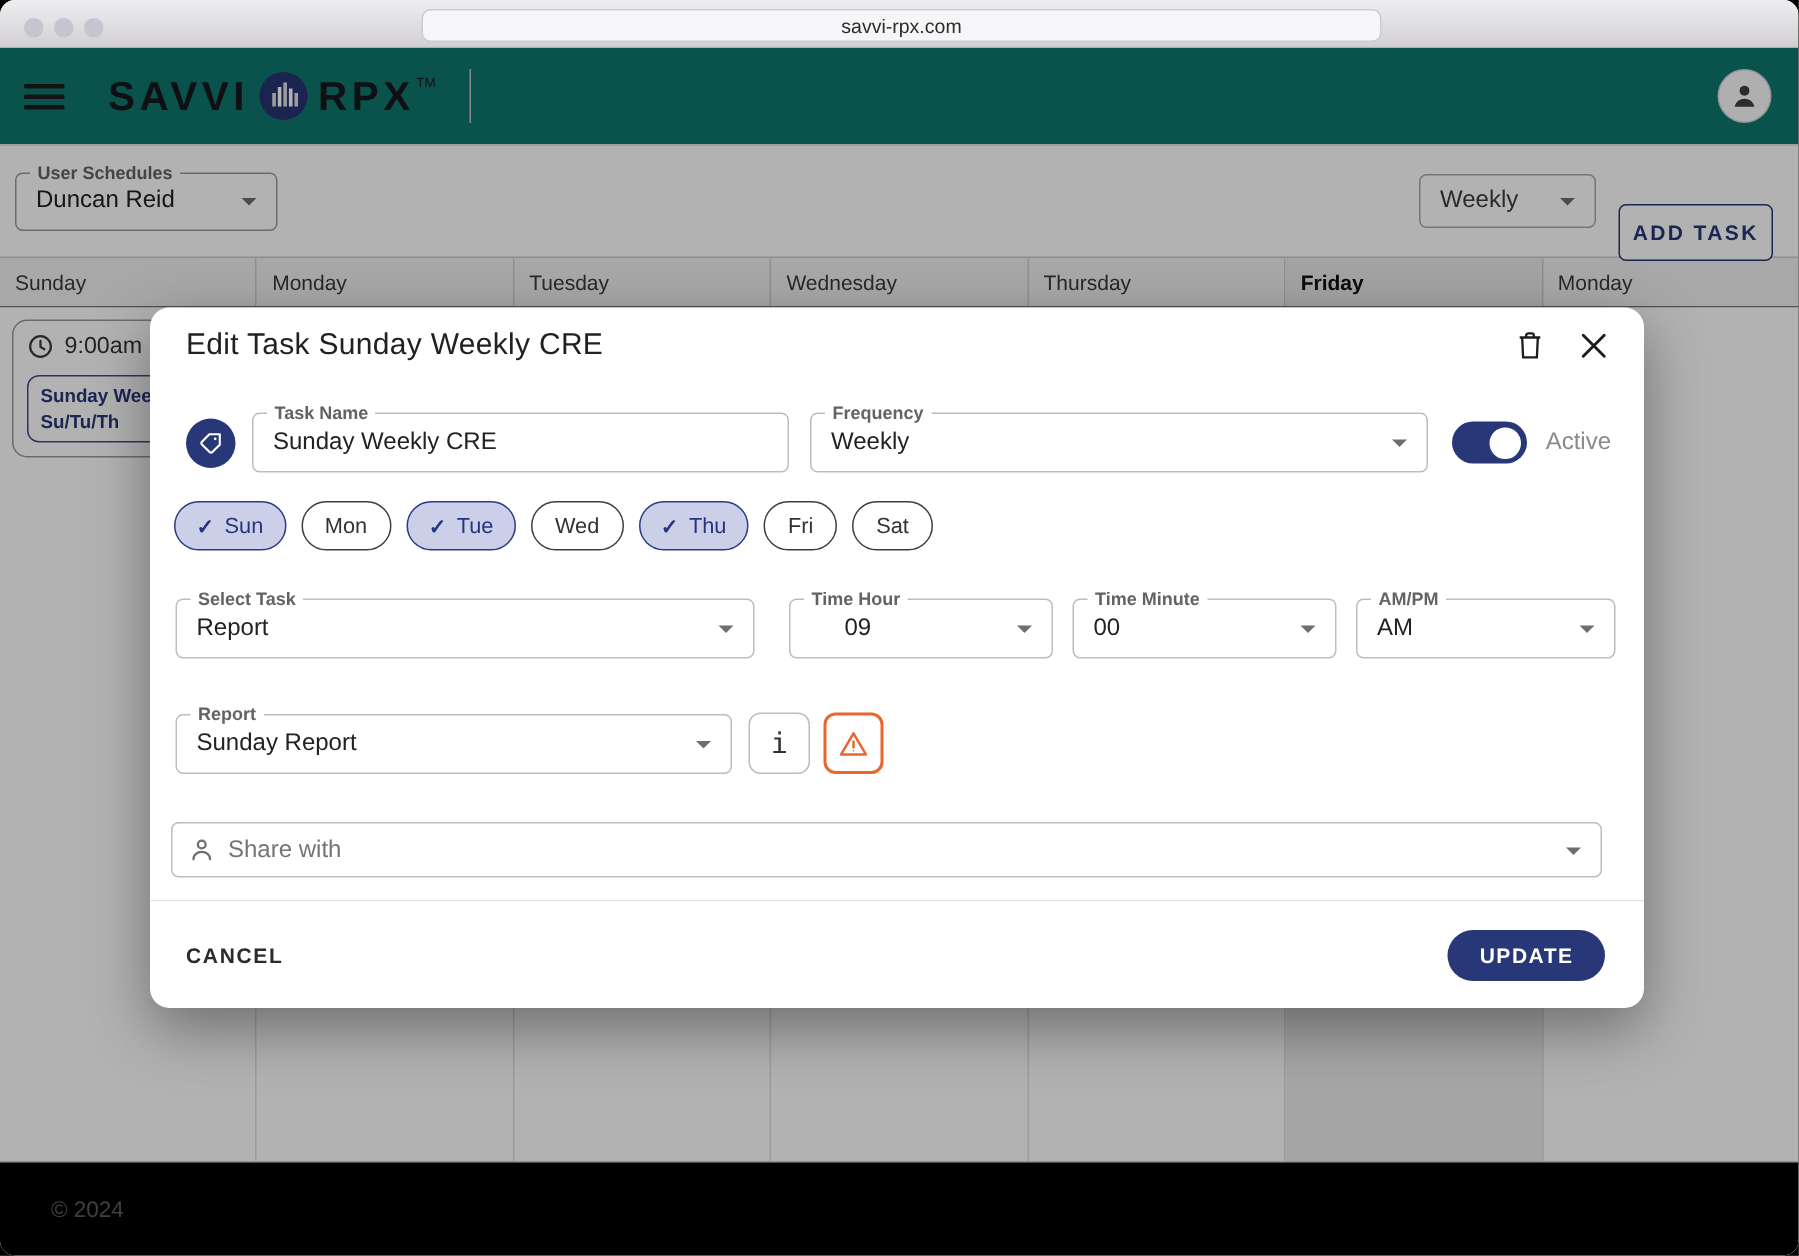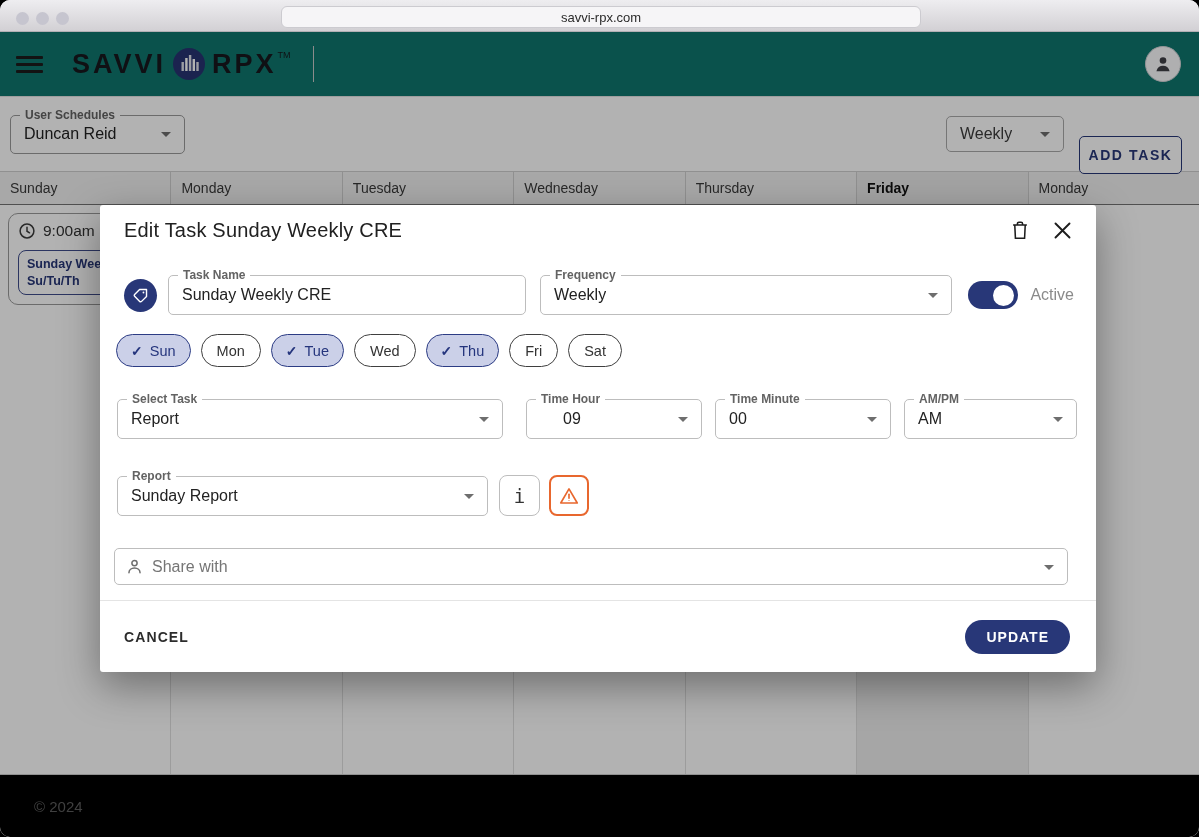--- a/index.html
+++ b/index.html
@@ -53,21 +53,21 @@
   .event-outer { margin:8px 6px 0 8px; border:1px solid #9a9a9a; border-radius:10px; padding:8px 8px 9px 9px; background:#fff; }
   .event-time-row { display:flex; align-items:center; gap:7px; font-size:15.5px; color:#333; }
   .event-card { margin-top:10px; border:1.5px solid #3f4d8c; border-radius:8px; padding:6px 8px; cursor:pointer; }
   .event-title { font-size:12.5px; font-weight:700; color:#283778; white-space:nowrap; overflow:hidden; }
   .event-days { font-size:12.5px; font-weight:600; color:#283778; margin-top:3px; }
 
   .page-footer { height:62px; background:#000000; display:flex; align-items:center; padding-left:34px; font-size:15px; color:#5c5c5c; }
 
   
   .dim { position:absolute; inset:0; background:rgba(0,0,0,0.30); z-index:5; }
-  .modal { position:absolute; left:100px; top:173px; width:996px; height:467px; background:#fff; border-radius:3px; z-index:10; box-shadow:0 14px 40px rgba(0,0,0,0.38); }
+  .modal { position:absolute; left:100px; top:173px; width:996px; height:467px; background:#fff; border-radius:13px; z-index:10; box-shadow:0 14px 40px rgba(0,0,0,0.38); }
   .m-header { height:50px; display:flex; align-items:center; padding:0 23px 0 24px; }
   .m-title { font-size:20px; font-weight:500; color:#212121; letter-spacing:0.2px; }
   .m-hicons { margin-left:auto; display:flex; align-items:center; gap:21px; }
   .icon-btn { background:none; border:none; cursor:pointer; padding:0; display:flex; align-items:center; justify-content:center; }
 
   .m-row1 { margin-top:20px; display:flex; align-items:center; padding:0 22px 0 24px; }
   .tag-badge { width:33px; height:33px; border-radius:50%; background:#283778; display:flex; align-items:center; justify-content:center; flex:none; }
   .f-taskname { width:358px; margin-left:11px; }
   .f-frequency { flex:1; margin-left:14px; }
   .switch { width:50px; height:28px; border-radius:14px; background:#283778; position:relative; margin-left:16px; flex:none; cursor:pointer; }

